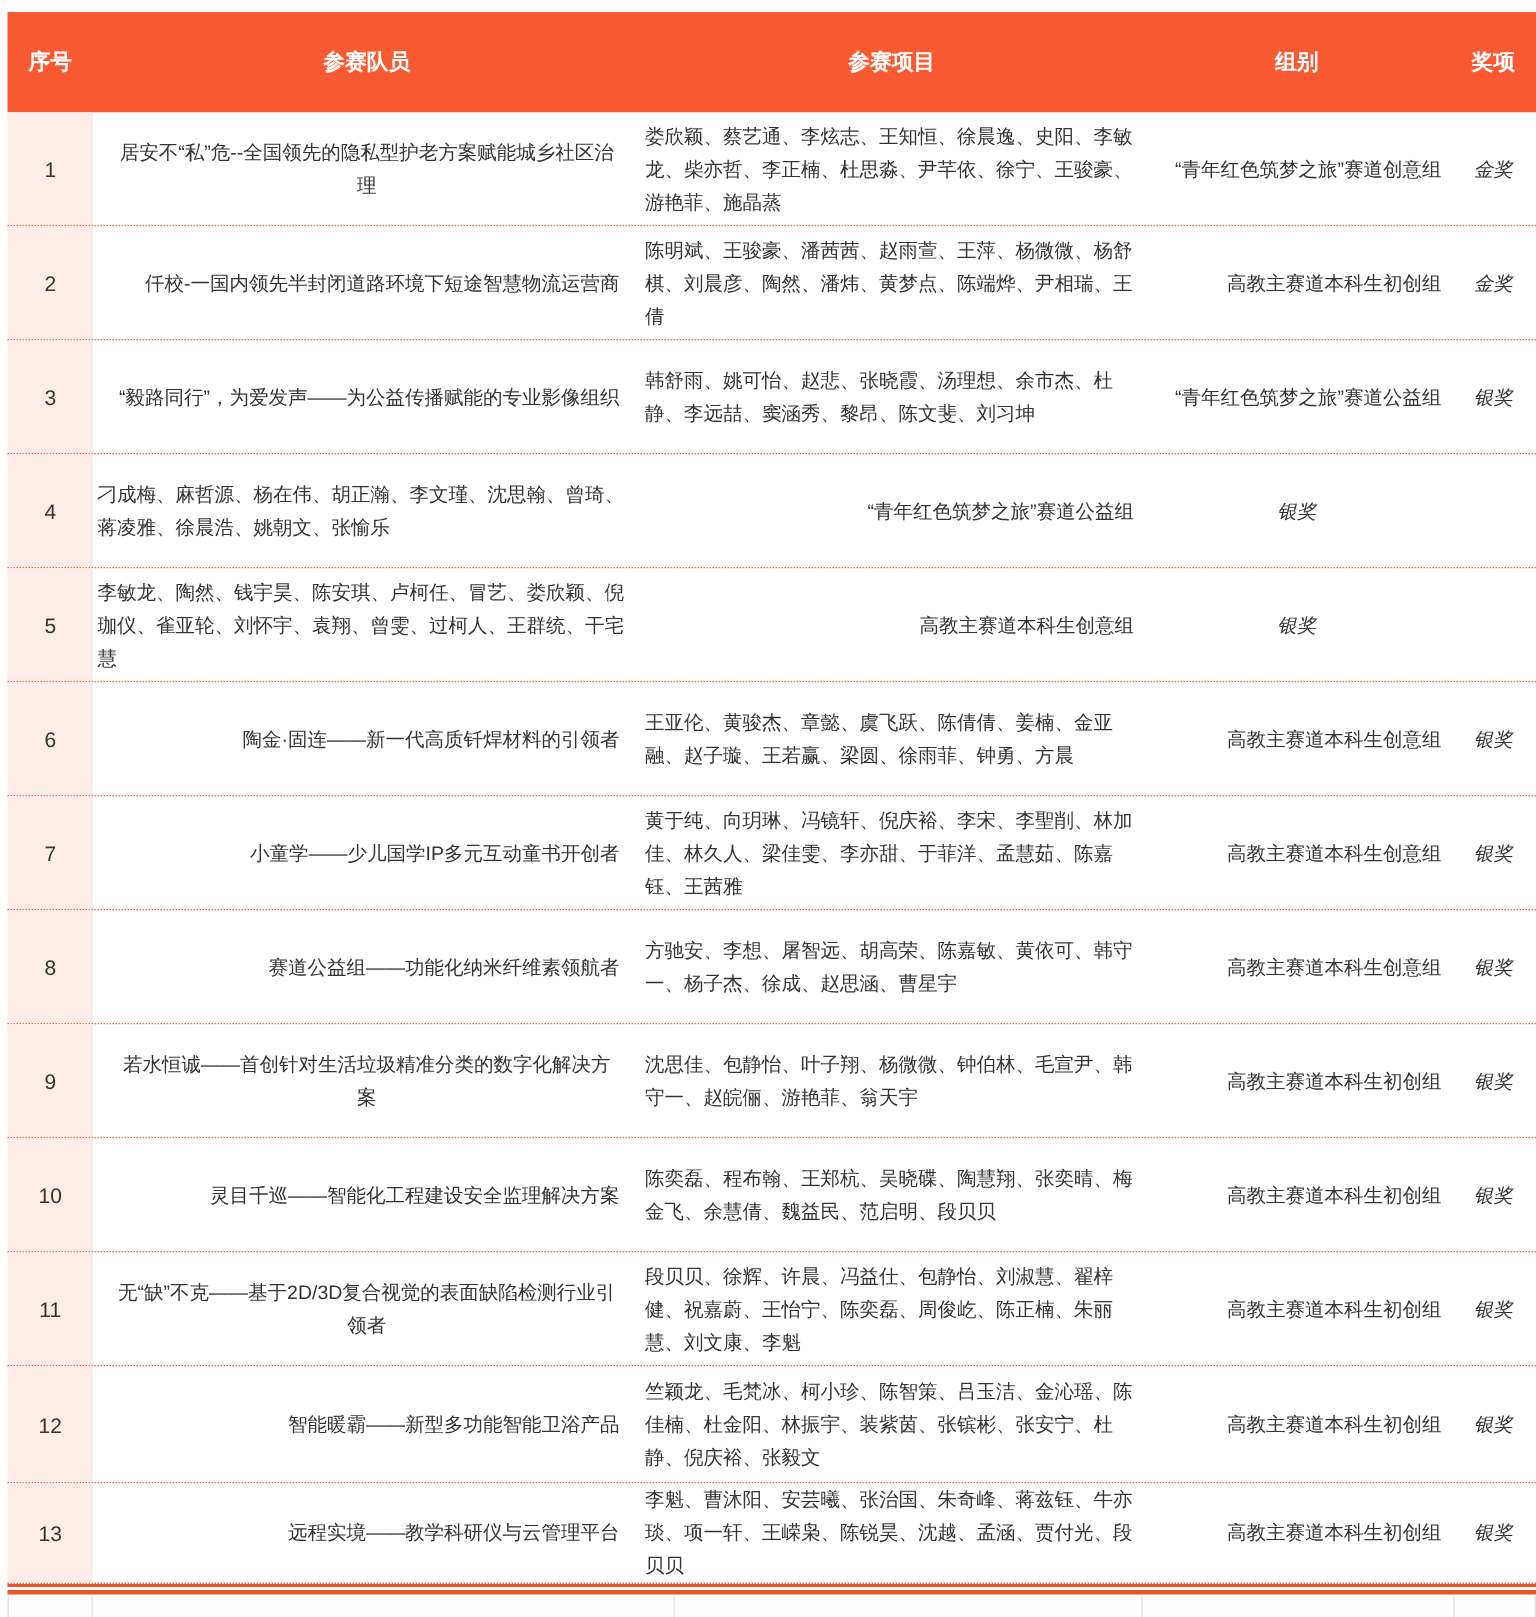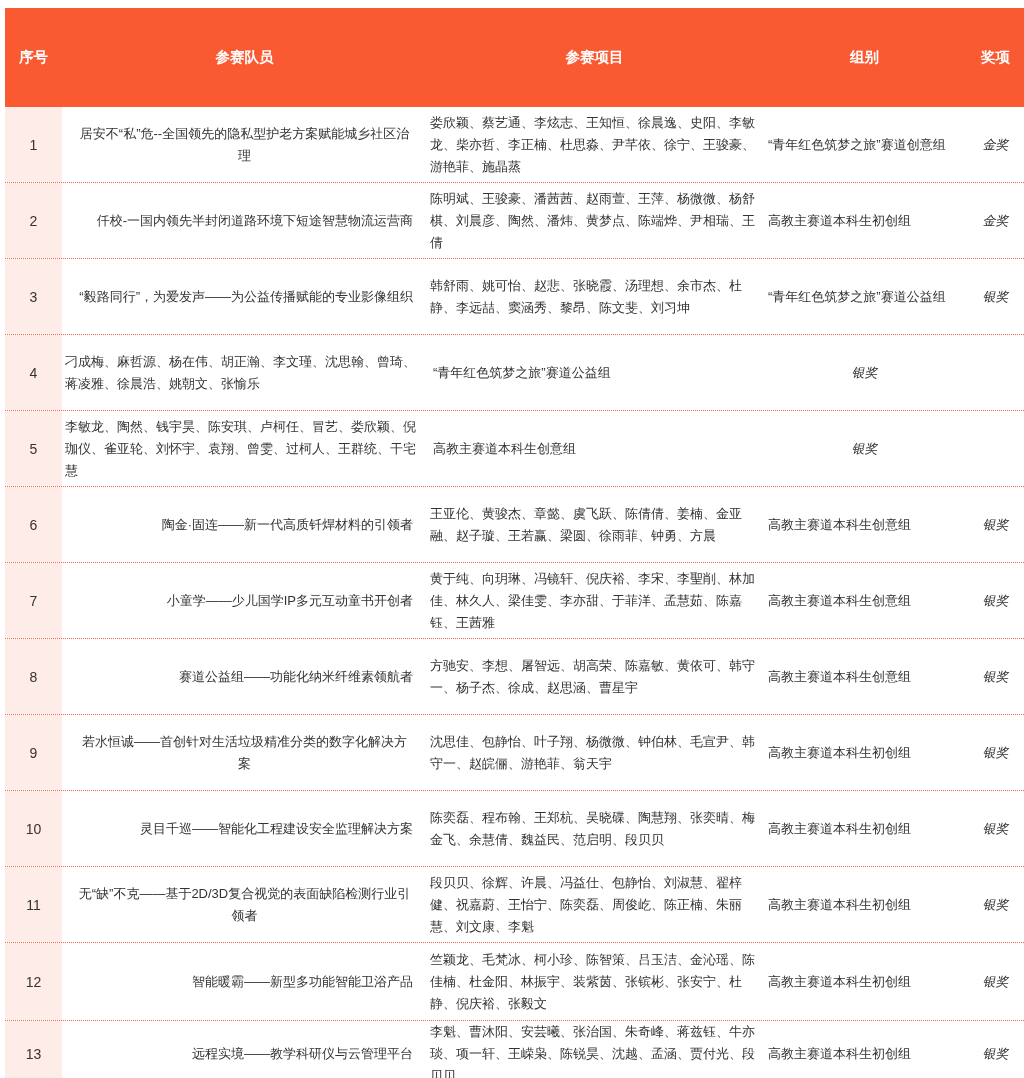--- a/index.html
+++ b/index.html
@@ -13,34 +13,34 @@
   html,body{margin:0;padding:0;}
   body{
     width:1024px;height:1078px;overflow:hidden;background:#ffffff;
     font-family:"Liberation Sans","DejaVu Sans",sans-serif;color:var(--text);
     position:relative;
   }
   .table{position:absolute;left:5px;top:8px;width:1019px;}
   .grid{display:grid;grid-template-columns:57px 365px 335px 205px 1fr;}
   .thead{
     background:var(--header-bg);color:var(--header-text);
-    font-weight:bold;font-size:14.5px;height:99px;
+    font-weight:bold;font-size:14.5px;height:67px;
   }
   .thead .th{display:flex;align-items:center;justify-content:center;}
   .row{
     min-height:75px;background:#ffffff;
     border-bottom:1px dotted var(--divider);
   }
   .row:nth-child(12){min-height:77px;}
   .row:nth-child(13){min-height:62px;}
   .cell{display:flex;align-items:center;font-size:13px;line-height:22px;}
   .cell.no{background:var(--seq-bg);justify-content:center;font-size:14px;}
   .cell.project{justify-content:flex-end;text-align:center;padding:0 14px;}
   .cell.members{justify-content:flex-end;text-align:left;padding:0 4px 0 3px;}
-  .cell.group{justify-content:flex-start;text-align:center;padding:0 6px;}
+  .cell.group{justify-content:flex-end;text-align:center;padding:0 6px;}
   .cell.award{justify-content:center;font-style:italic;}
   .footer-rule-thin{height:2px;background:var(--footer-line);}
   .footer-rule-gap{height:2px;background:#ffffff;}
   .footer-rule-thick{height:3px;background:var(--footer-line);}
   .empty-row{
     display:grid;grid-template-columns:57px 388px 312px 208px 1fr;
     height:17px;background:#fcfcfc;border-bottom:1px solid #e2e6e8;margin-top:1px;
   }
   .empty-row .ecell{border-right:1px solid #e2e6e8;}
   .empty-row .ecell:first-child{border-left:1px solid #e2e6e8;}

